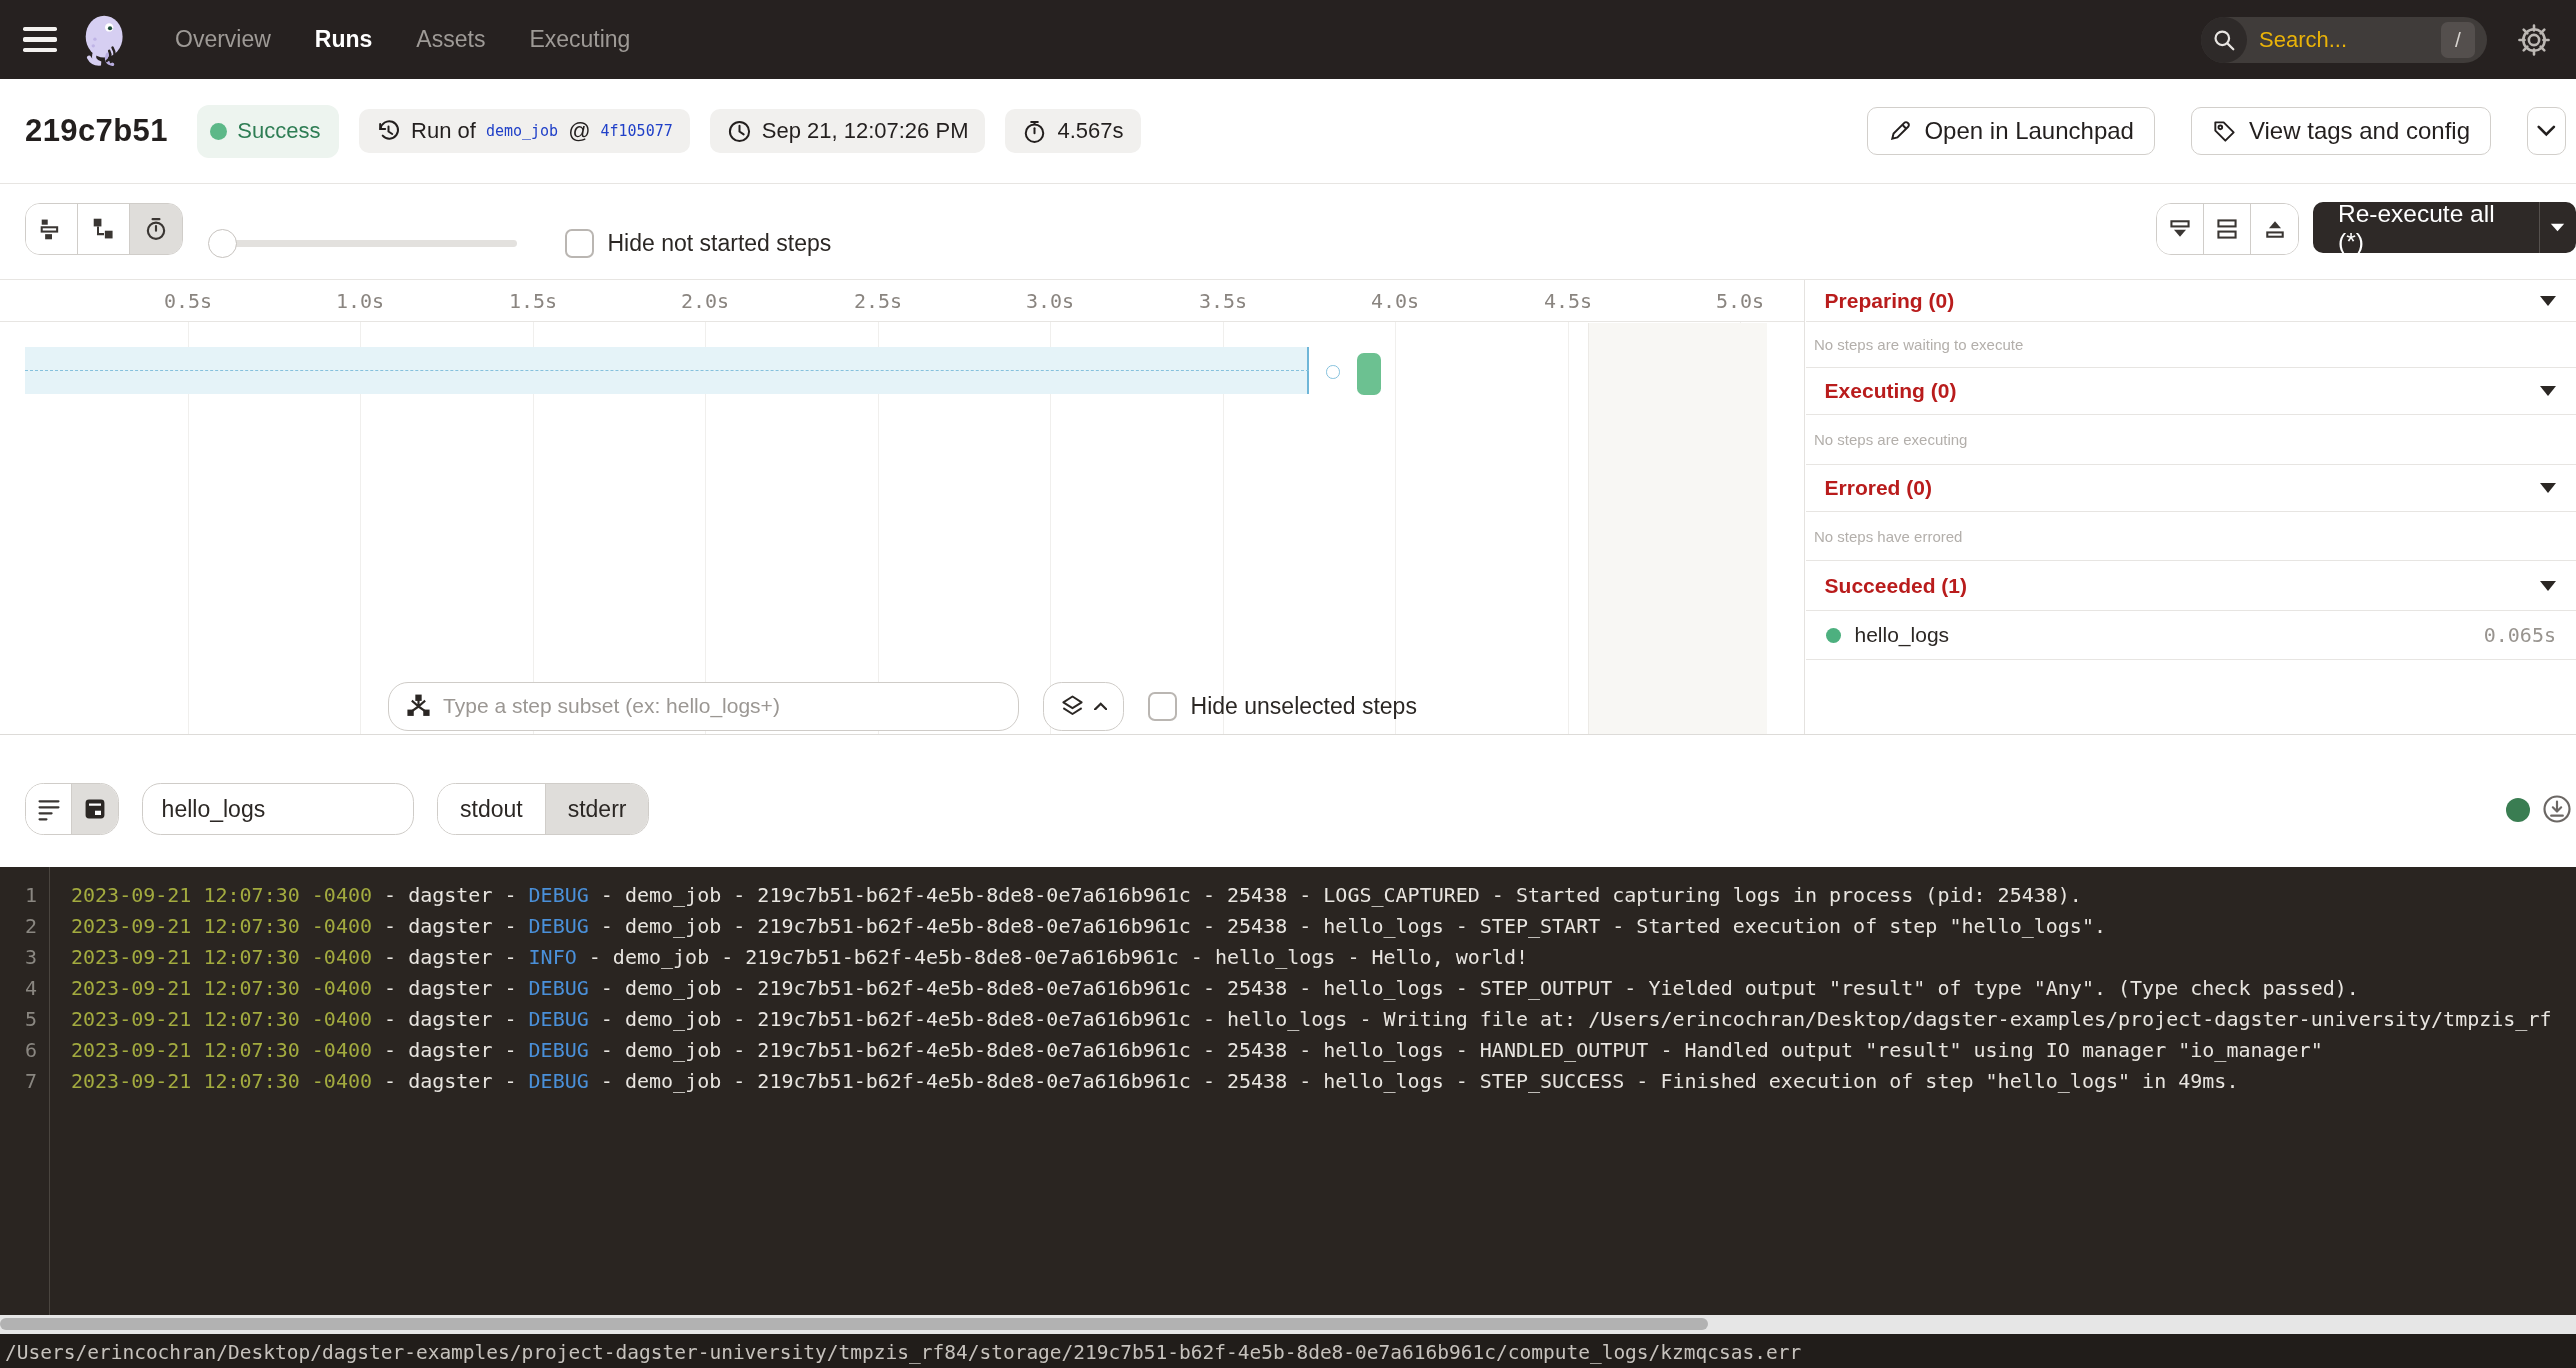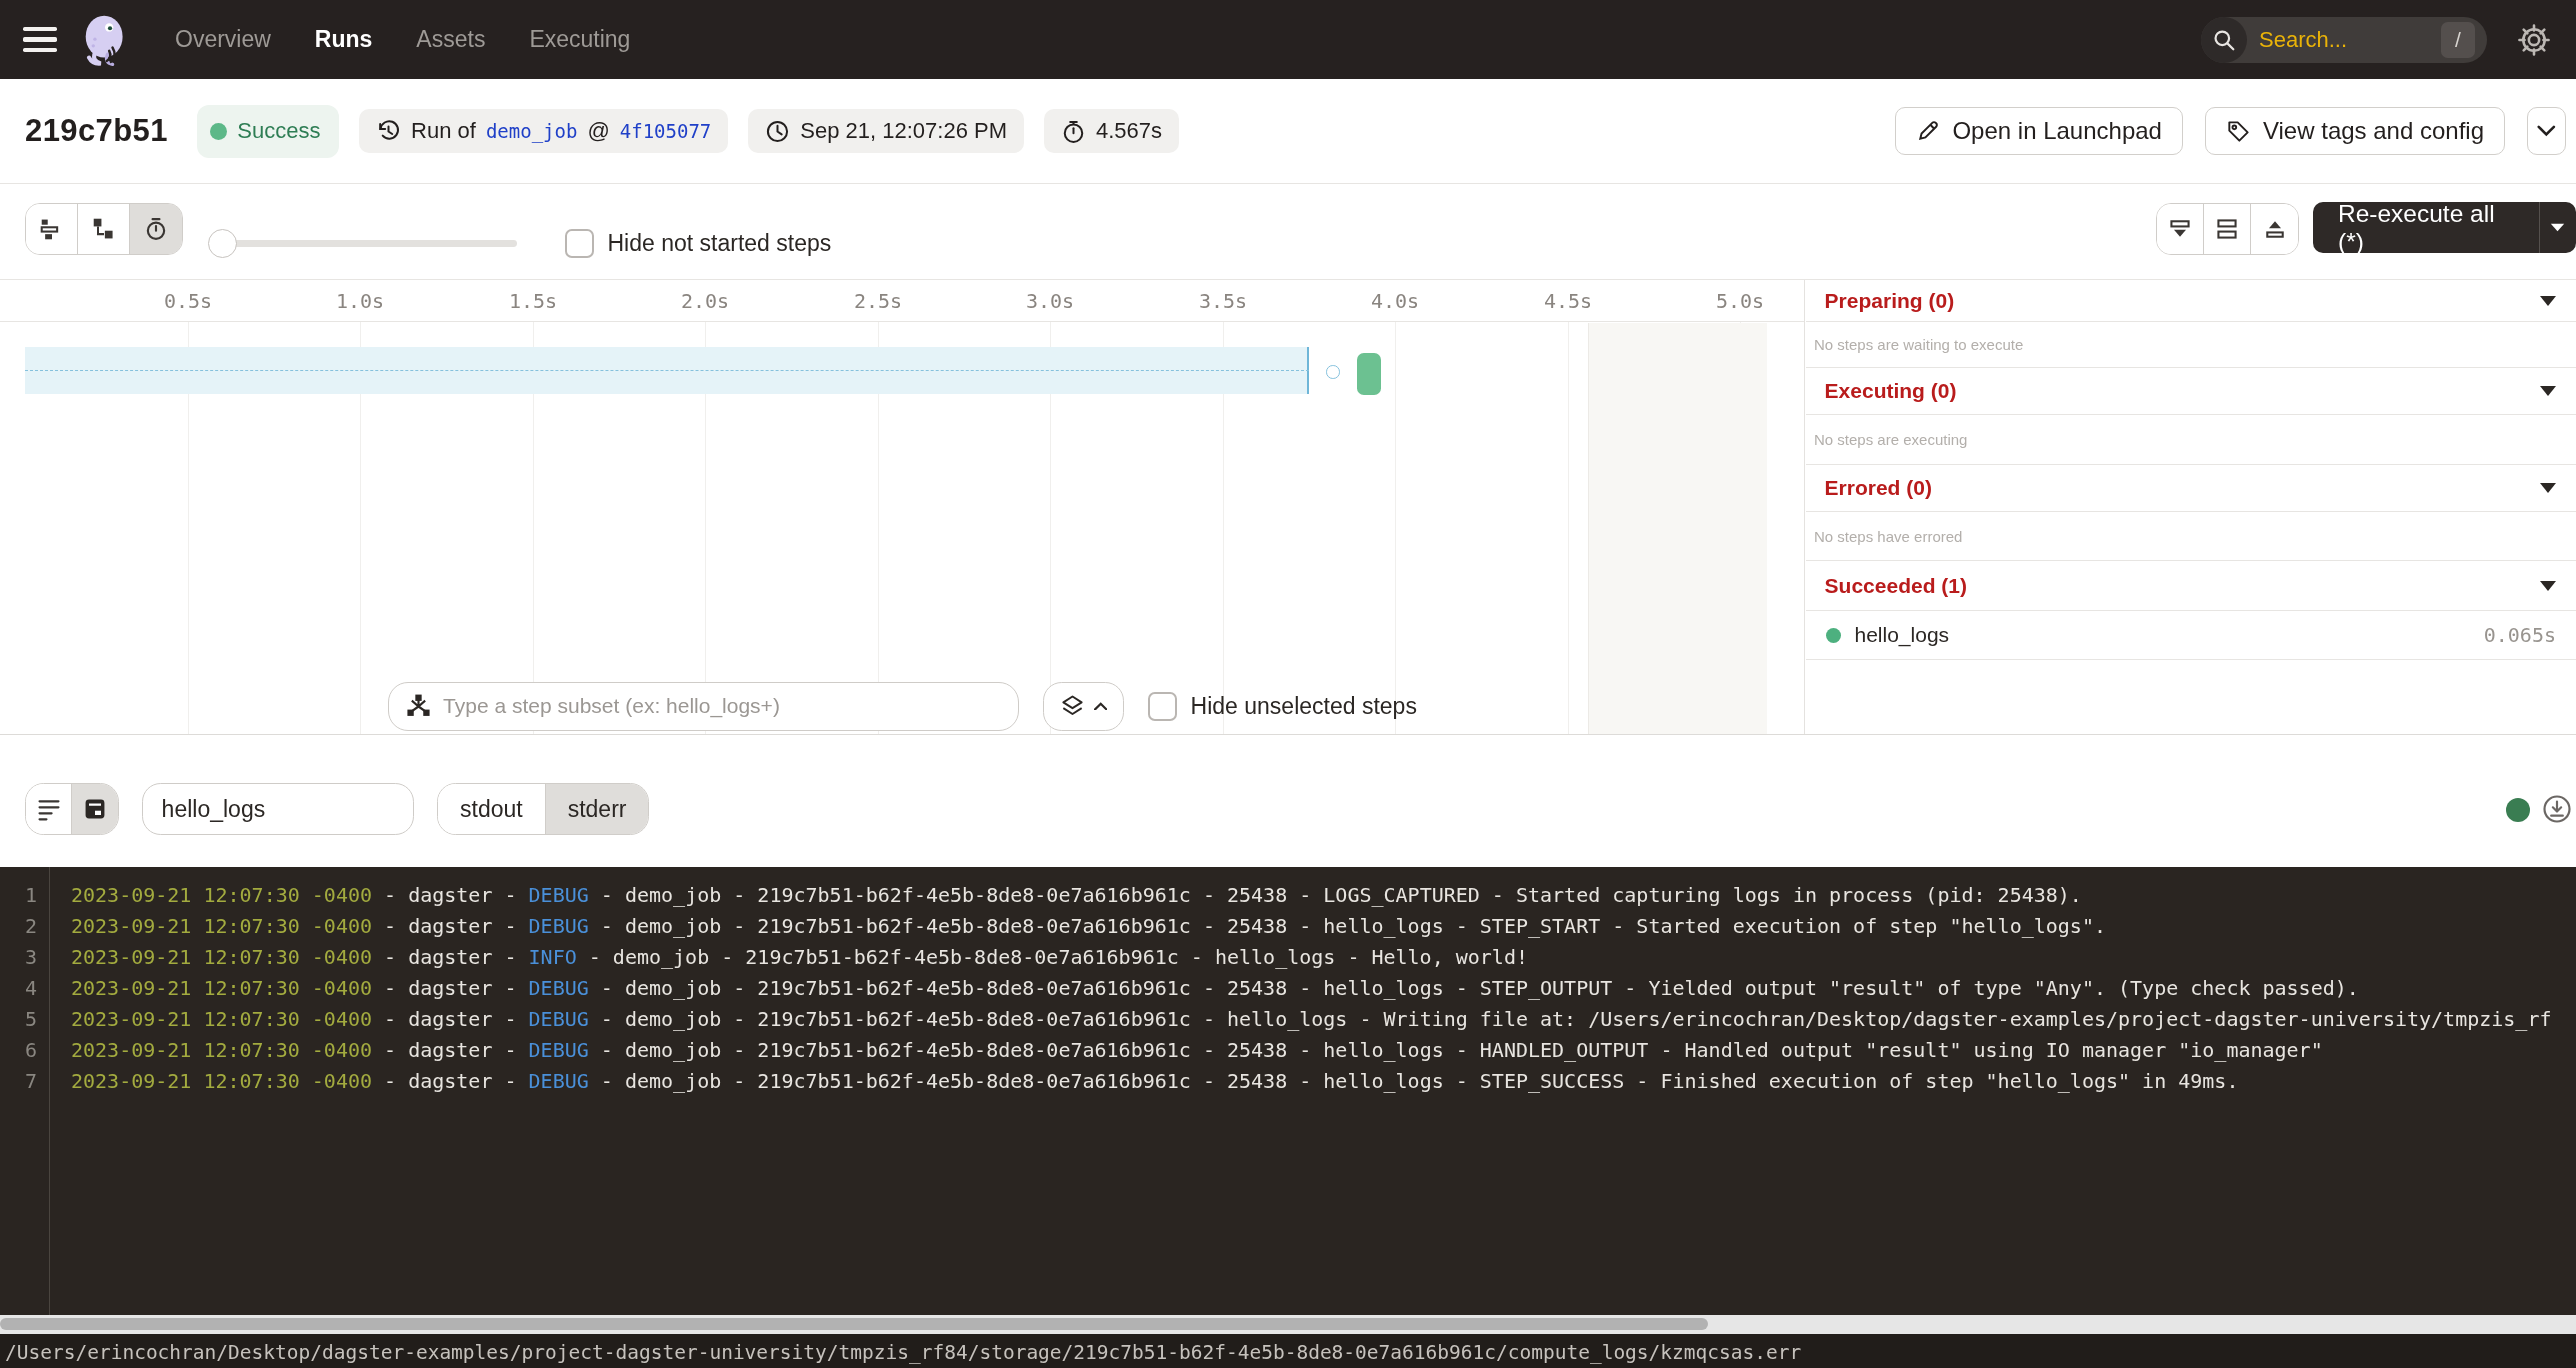--- a/index.html
+++ b/index.html
@@ -31,22 +31,22 @@
   
   .runheader { position:absolute; left:0; top:79px; width:2576px; height:105px; background:#fff;
                border-bottom:0.8px solid #e7e5e2; display:flex; align-items:center; }
   .runid { font-size:31px; font-weight:700; color:#231f1e; margin-left:25px; letter-spacing:0.4px; }
   .badge { margin-left:29px; height:53px; border-radius:12px; background:#edf4ef;
            display:flex; align-items:center; padding:0 18.6px 0 13.5px; }
   .badge .dot { width:17px; height:17px; border-radius:50%; background:#5cb888; margin-right:10px; }
   .badge span { color:#2e7d54; font-size:22px; }
   .tagpill { margin-left:20px; height:44px; border-radius:10px; background:#f1f0ee;
              display:flex; align-items:center; padding:0 17px; gap:10px; font-size:22px; color:#231f1e; }
-  .tagpill .lnk { color:#2040c8; font-family:"DejaVu Sans Mono", monospace; font-size:19px; cursor:pointer; }
-  .hdrbtns { margin-left:auto; margin-right:10px; display:flex; gap:22px; align-items:flex-end; }
+  .tagpill .lnk { color:#2040c8; font-family:"DejaVu Sans Mono", monospace; font-size:15px; cursor:pointer; }
+  .hdrbtns { margin-left:auto; margin-right:10px; display:flex; gap:36px; align-items:flex-end; }
   .btn { height:48px; border:1.3px solid #d2cfcb; background:#fff; border-radius:10px;
          display:flex; align-items:center; gap:12px; padding:0 20px; font-size:24px;
          color:#231f1e; cursor:pointer; }
   .btn.iconic { width:39px; padding:0; justify-content:center; }
 
   
   .controls { position:absolute; left:0; top:184px; width:2576px; height:96px; background:#fff;
               border-bottom:0.8px solid #e7e5e2; }
   .seg { position:absolute; display:flex; border:1.3px solid #d0cdc9; border-radius:15px;
          overflow:hidden; background:#fff; }

